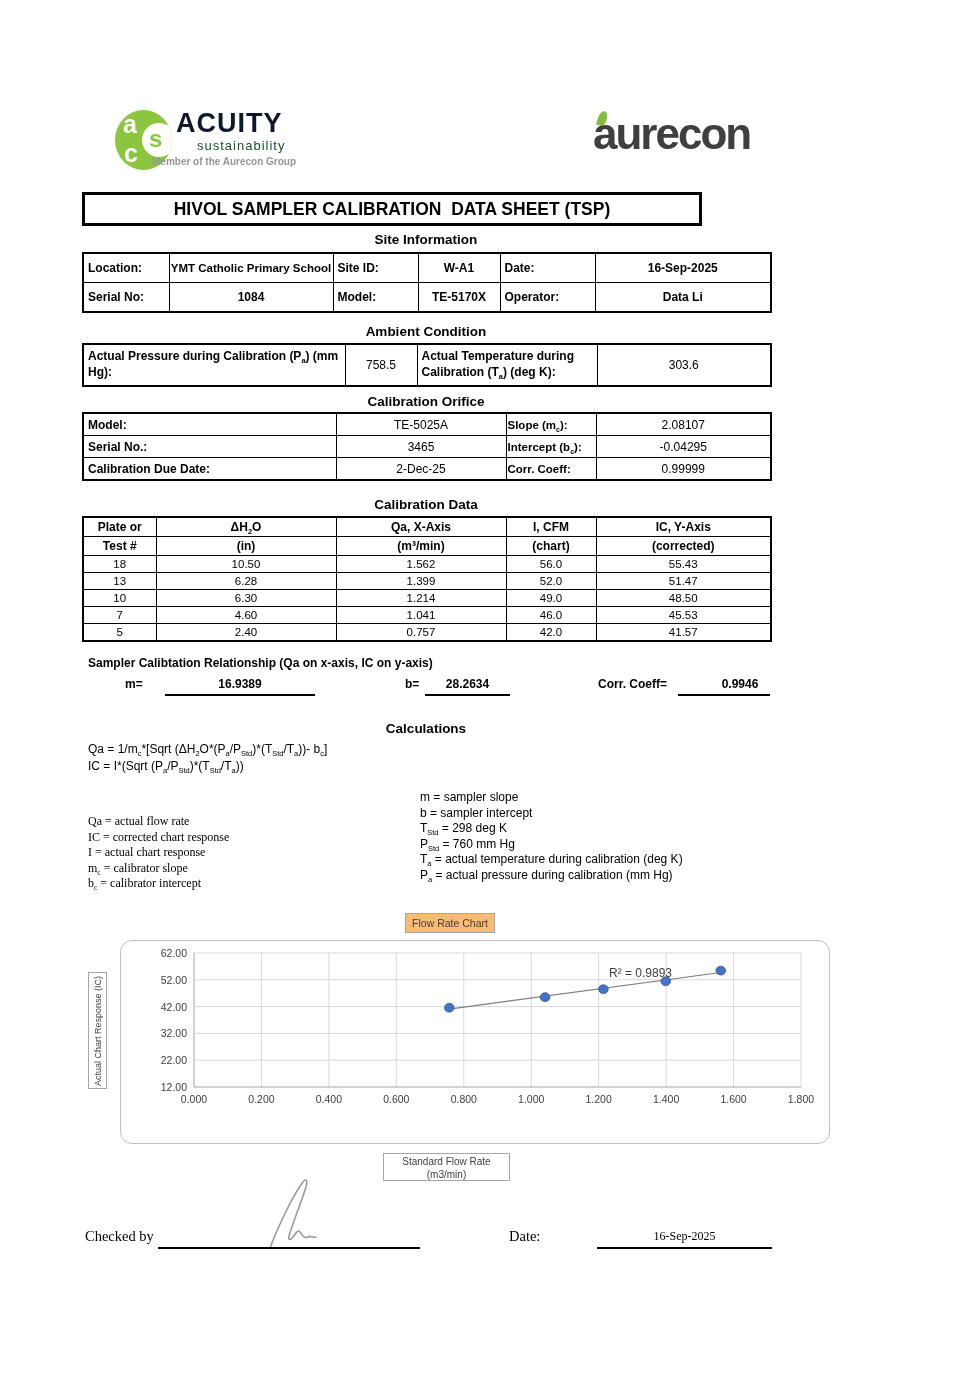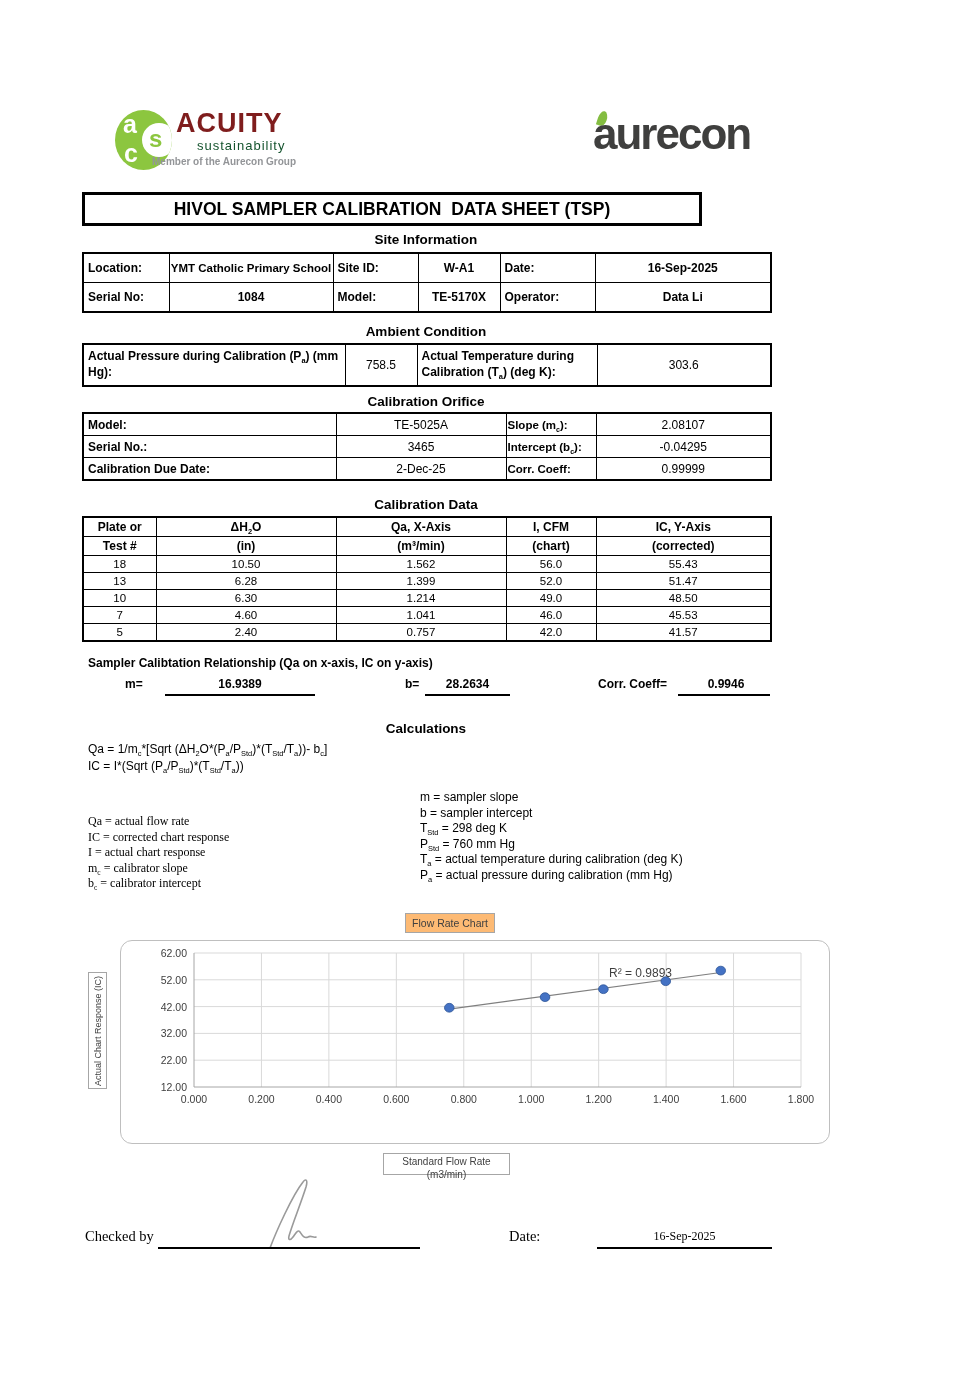--- a/index.html
+++ b/index.html
@@ -8,21 +8,21 @@
   .abs{position:absolute;}
   sub{font-size:0.62em;line-height:0;}
 
   
   .acuity-mark{left:115px;top:110px;width:57px;height:60px;background:#8CC63F;border-radius:50%;overflow:hidden;}
   .acuity-mark span{position:absolute;font-weight:bold;line-height:1;}
   .mono-a{left:8px;top:2px;font-size:25px;color:#fff;}
   .mono-circle{position:absolute;left:27px;top:13px;width:34px;height:34px;background:#fff;border-radius:50%;}
   .mono-s{left:34px;top:17px;font-size:24px;color:#8CC63F;}
   .mono-c{left:9px;top:31px;font-size:25px;color:#fff;}
-  .acuity-name{left:176px;top:108px;font-size:27px;font-weight:bold;color:#7f1d1d;letter-spacing:1px;}
+  .acuity-name{left:176px;top:108px;font-size:27px;font-weight:bold;color:#0f172a;letter-spacing:1px;}
   .acuity-tag{left:197px;top:138px;font-size:13px;color:#14532d;letter-spacing:1px;}
   .acuity-member{left:152px;top:156px;font-size:10px;font-weight:bold;color:#939598;}
   .aurecon-word{left:593px;top:112px;font-size:44px;font-weight:bold;color:#3F3F3E;letter-spacing:-2px;line-height:1;}
   .aurecon-leaf{left:598px;top:111px;width:9px;height:15px;background:#84BD41;
                 border-radius:50% 50% 50% 0/55% 55% 45% 45%;transform:rotate(18deg);}
 
   
   .title-box{left:82px;top:192px;width:620px;height:34px;border:3px solid #000;box-sizing:border-box;
              display:flex;align-items:center;justify-content:center;font-size:17.5px;font-weight:bold;}
   .heading{left:82px;width:688px;text-align:center;font-weight:bold;font-size:13.5px;}
@@ -50,21 +50,21 @@
   .uline{border-bottom:2.5px solid #000;height:0;}
 
   
   .calc-line{font-size:12px;white-space:nowrap;}
   .defs{font-size:12px;line-height:15.5px;white-space:nowrap;}
 
   
   .chart-frame{left:120px;top:940px;width:710px;height:204px;border:1.5px solid #BFBFBF;border-radius:12px;box-sizing:border-box;}
   .chart-title-box{left:405px;top:913px;width:90px;height:20px;border:1px solid #A6A6A6;box-sizing:border-box;
                    font-size:10.5px;color:#404040;text-align:center;line-height:18px;background:#fdba74;}
-  .xlabel-box{left:383px;top:1153px;width:127px;height:22px;border:1px solid #A6A6A6;box-sizing:border-box;
+  .xlabel-box{left:383px;top:1153px;width:127px;height:28px;border:1px solid #A6A6A6;box-sizing:border-box;
               font-size:10px;color:#404040;text-align:center;line-height:13px;padding-top:1px;background:#fff;}
   .ylabel-box{left:88px;top:972px;width:19px;height:117px;border:1px solid #A6A6A6;box-sizing:border-box;background:#fff;}
   .ylabel-box span{position:absolute;left:50%;top:50%;transform:translate(-50%,-50%) rotate(-90deg);
                    white-space:nowrap;font-size:9px;color:#404040;}
   svg text{font-family:"Liberation Sans",sans-serif;}
 
   
   .serif{font-family:"Liberation Serif",serif;}
   .checked-lbl{left:85px;top:1228px;font-size:14.5px;}
   .checked-line{left:158px;top:1247px;width:262px;}
@@ -233,21 +233,21 @@
     </table>
 
   <div class="abs rel-head">Sampler Calibtation Relationship (Qa on x-axis, IC on y-axis)</div>
   <div class="abs rel-lbl" style="left:125px;top:677px;">m=</div>
   <div class="abs rel-val" style="left:165px;top:677px;width:150px;">16.9389</div>
   <div class="abs uline" style="left:165px;top:694px;width:150px;"></div>
   <div class="abs rel-lbl" style="left:405px;top:677px;">b=</div>
   <div class="abs rel-val" style="left:425px;top:677px;width:85px;">28.2634</div>
   <div class="abs uline" style="left:425px;top:694px;width:85px;"></div>
   <div class="abs rel-lbl" style="left:598px;top:677px;">Corr. Coeff=</div>
-  <div class="abs rel-val" style="left:680px;top:677px;width:92px;text-align:center;">0.9946</div>
+  <div class="abs rel-val" style="left:694px;top:677px;width:92px;text-align:center;">0.9946</div>
   <div class="abs uline" style="left:678px;top:694px;width:92px;"></div>
 
   <div class="abs heading" style="top:721px;">Calculations</div>
   <div class="abs calc-line" style="left:88px;top:742px;"><span>Qa = 1/m</span><sub>c</sub><span>*[Sqrt (ΔH</span><sub>2</sub><span>O*(P</span><sub>a</sub><span>/P</span><sub>Std</sub><span>)*(T</span><sub>Std</sub><span>/T</span><sub>a</sub><span>))- b</span><sub>c</sub><span>]</span></div>
   <div class="abs calc-line" style="left:88px;top:759px;"><span>IC = I*(Sqrt (P</span><sub>a</sub><span>/P</span><sub>Std</sub><span>)*(T</span><sub>Std</sub><span>/T</span><sub>a</sub><span>))</span></div>
 
   <div class="abs defs" style="left:88px;top:814px;font-family:Liberation Serif, serif;">
     <div>Qa = actual flow rate</div>
     <div>IC = corrected chart response</div>
     <div>I = actual chart response</div>

